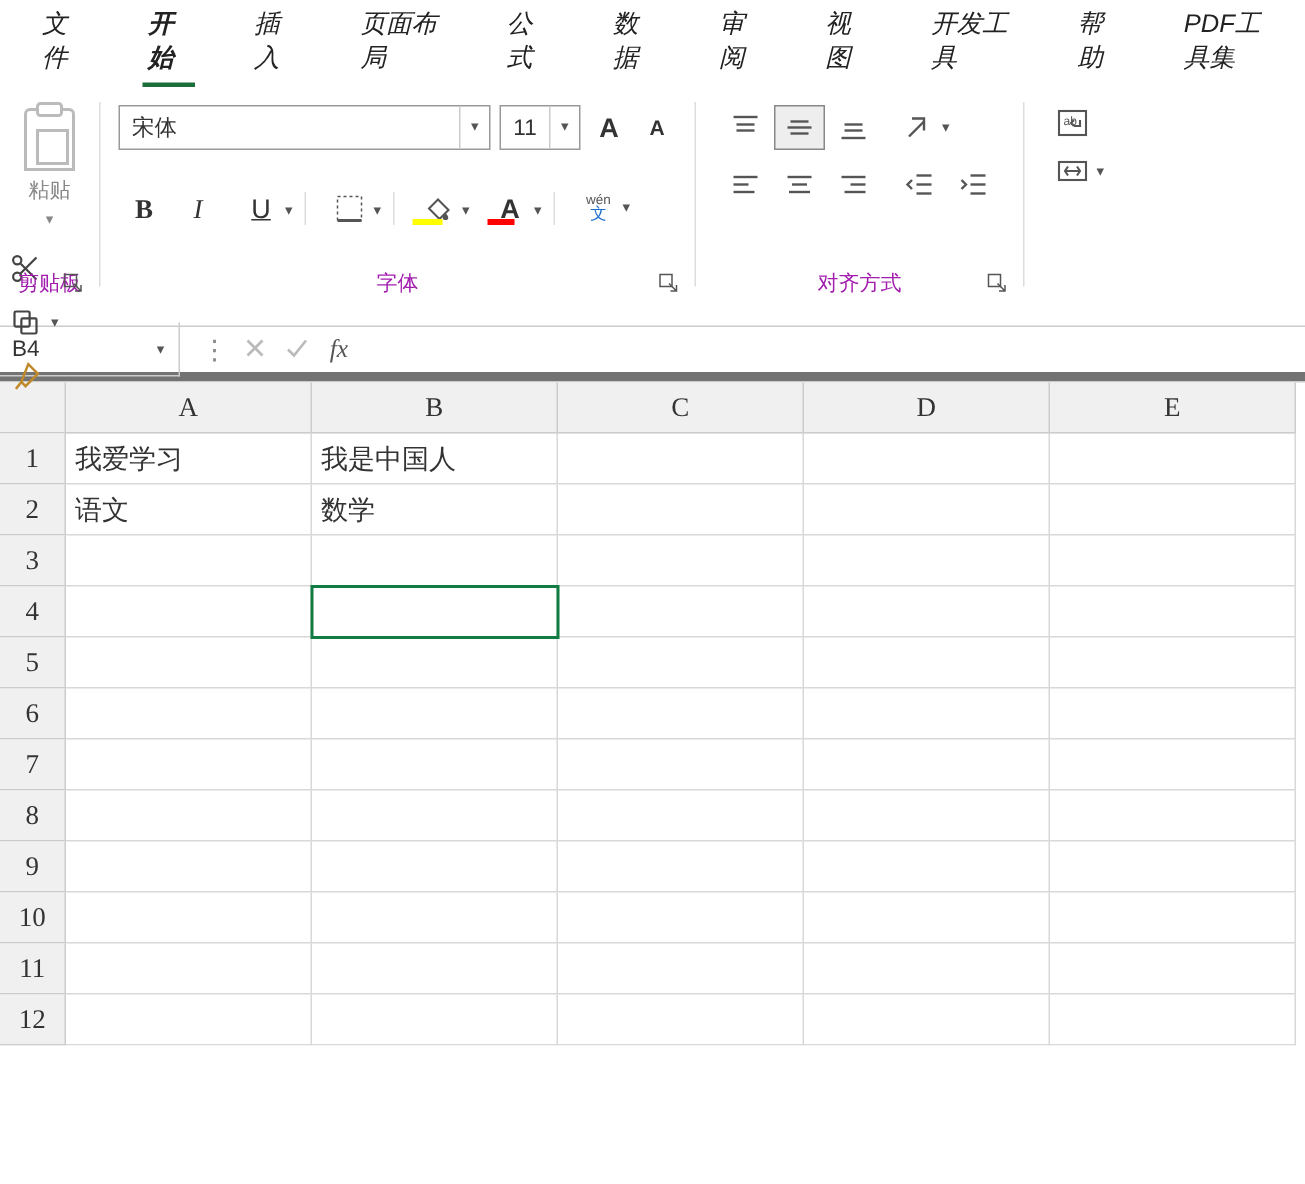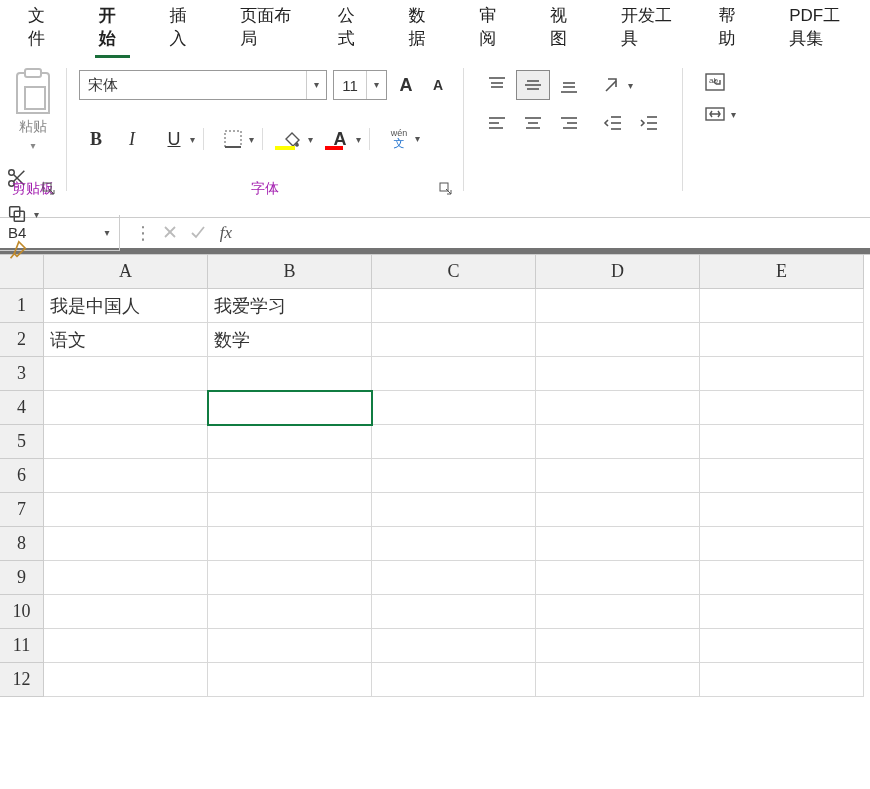--- a/index.html
+++ b/index.html
@@ -1,18 +1,18 @@
 <!DOCTYPE html>
 <html><head>
 <meta charset="utf-8">
 <style>
 * { box-sizing: border-box; margin: 0; padding: 0; font-family: "Microsoft YaHei", SimSun, Arial, sans-serif; }
 body { background: #fff; font-size: 14px; color: #333; overflow: hidden; }
 
-.menubar { display: flex; align-items: flex-end; gap: 16px; padding: 14px 0 0 14px; height: 58px; }
+.menubar { display: flex; align-items: flex-end; gap: 16px; padding: 14px 0 0 14px; height: 58px; font-style: italic; }
 .menubar .tab { padding: 4px 14px 8px 14px; font-size: 17px; cursor: pointer; color: #222; }
 .menubar .tab.active { font-weight: 700; position: relative; }
 .menubar .tab.active::after { content: ""; position: absolute; left: 10px; right: 10px; bottom: 0; height: 3px; background: #1a6e3a; }
 
 .ribbon { display: flex; border-bottom: 1px solid #ccc; background: #fff; padding: 4px 0 0 0; height: 160px; }
 .ribbon-group { display: flex; flex-direction: column; align-items: stretch; padding: 4px 6px 2px 6px; position: relative; }
 .ribbon-divider { width: 1px; background: #ddd; margin: 6px 0 26px 0; }
 .ribbon-group-label { text-align: center; font-size: 14px; color: #a21caf; padding: 4px 0 2px 0; position: relative; }
 .ribbon-group-label .launcher { position: absolute; right: 4px; bottom: 4px; width: 14px; height: 14px; }
 .launcher svg { width: 14px; height: 14px; }
@@ -289,20 +289,29 @@
         <div class="align-btn">
             <svg viewBox="0 0 22 22" stroke="#555" stroke-width="1.6" fill="none">
               <line x1="9" y1="5" x2="19" y2="5"></line>
               <line x1="9" y1="11" x2="19" y2="11"></line>
               <line x1="9" y1="17" x2="19" y2="17"></line>
               <path d="M3 8l3 3-3 3" fill="none"></path>
             </svg>
           </div>
       </div>
     </div>
+    <div class="ribbon-group-label">
+      <span>对齐方式</span>
+      <span class="launcher">
+        <svg viewBox="0 0 14 14" fill="none" stroke="#555" stroke-width="1">
+            <rect x="1" y="1" width="8" height="8"></rect>
+            <path d="M7 7l5 5M12 8v4H8"></path>
+          </svg>
+      </span>
+    </div>
   </div>
   <div class="ribbon-divider"></div>
 
   <div class="ribbon-group" style="padding-right:2px">
     <div class="align-block">
       <div class="align-row">
         <div class="wrap-btn">
           <svg viewBox="0 0 24 24" fill="none" stroke="#555" stroke-width="1.4">
               <rect x="3" y="4" width="18" height="16"></rect>
               <text x="6" y="13" font-size="8" fill="#555" stroke="none">ab</text>
@@ -348,22 +357,22 @@
 </div>
 
 <div class="sheet" id="sheet">
     <div class="corner"></div>
     <div class="hdr">A</div>
     <div class="hdr">B</div>
     <div class="hdr">C</div>
     <div class="hdr">D</div>
     <div class="hdr">E</div>
     <div class="rowhdr">1</div>
+    <div class="cell">我爱学习</div>
     <div class="cell">我是中国人</div>
-    <div class="cell">我爱学习</div>
     <div class="cell"></div>
     <div class="cell"></div>
     <div class="cell"></div>
     <div class="rowhdr">2</div>
     <div class="cell">语文</div>
     <div class="cell">数学</div>
     <div class="cell"></div>
     <div class="cell"></div>
     <div class="cell"></div>
     <div class="rowhdr">3</div>

